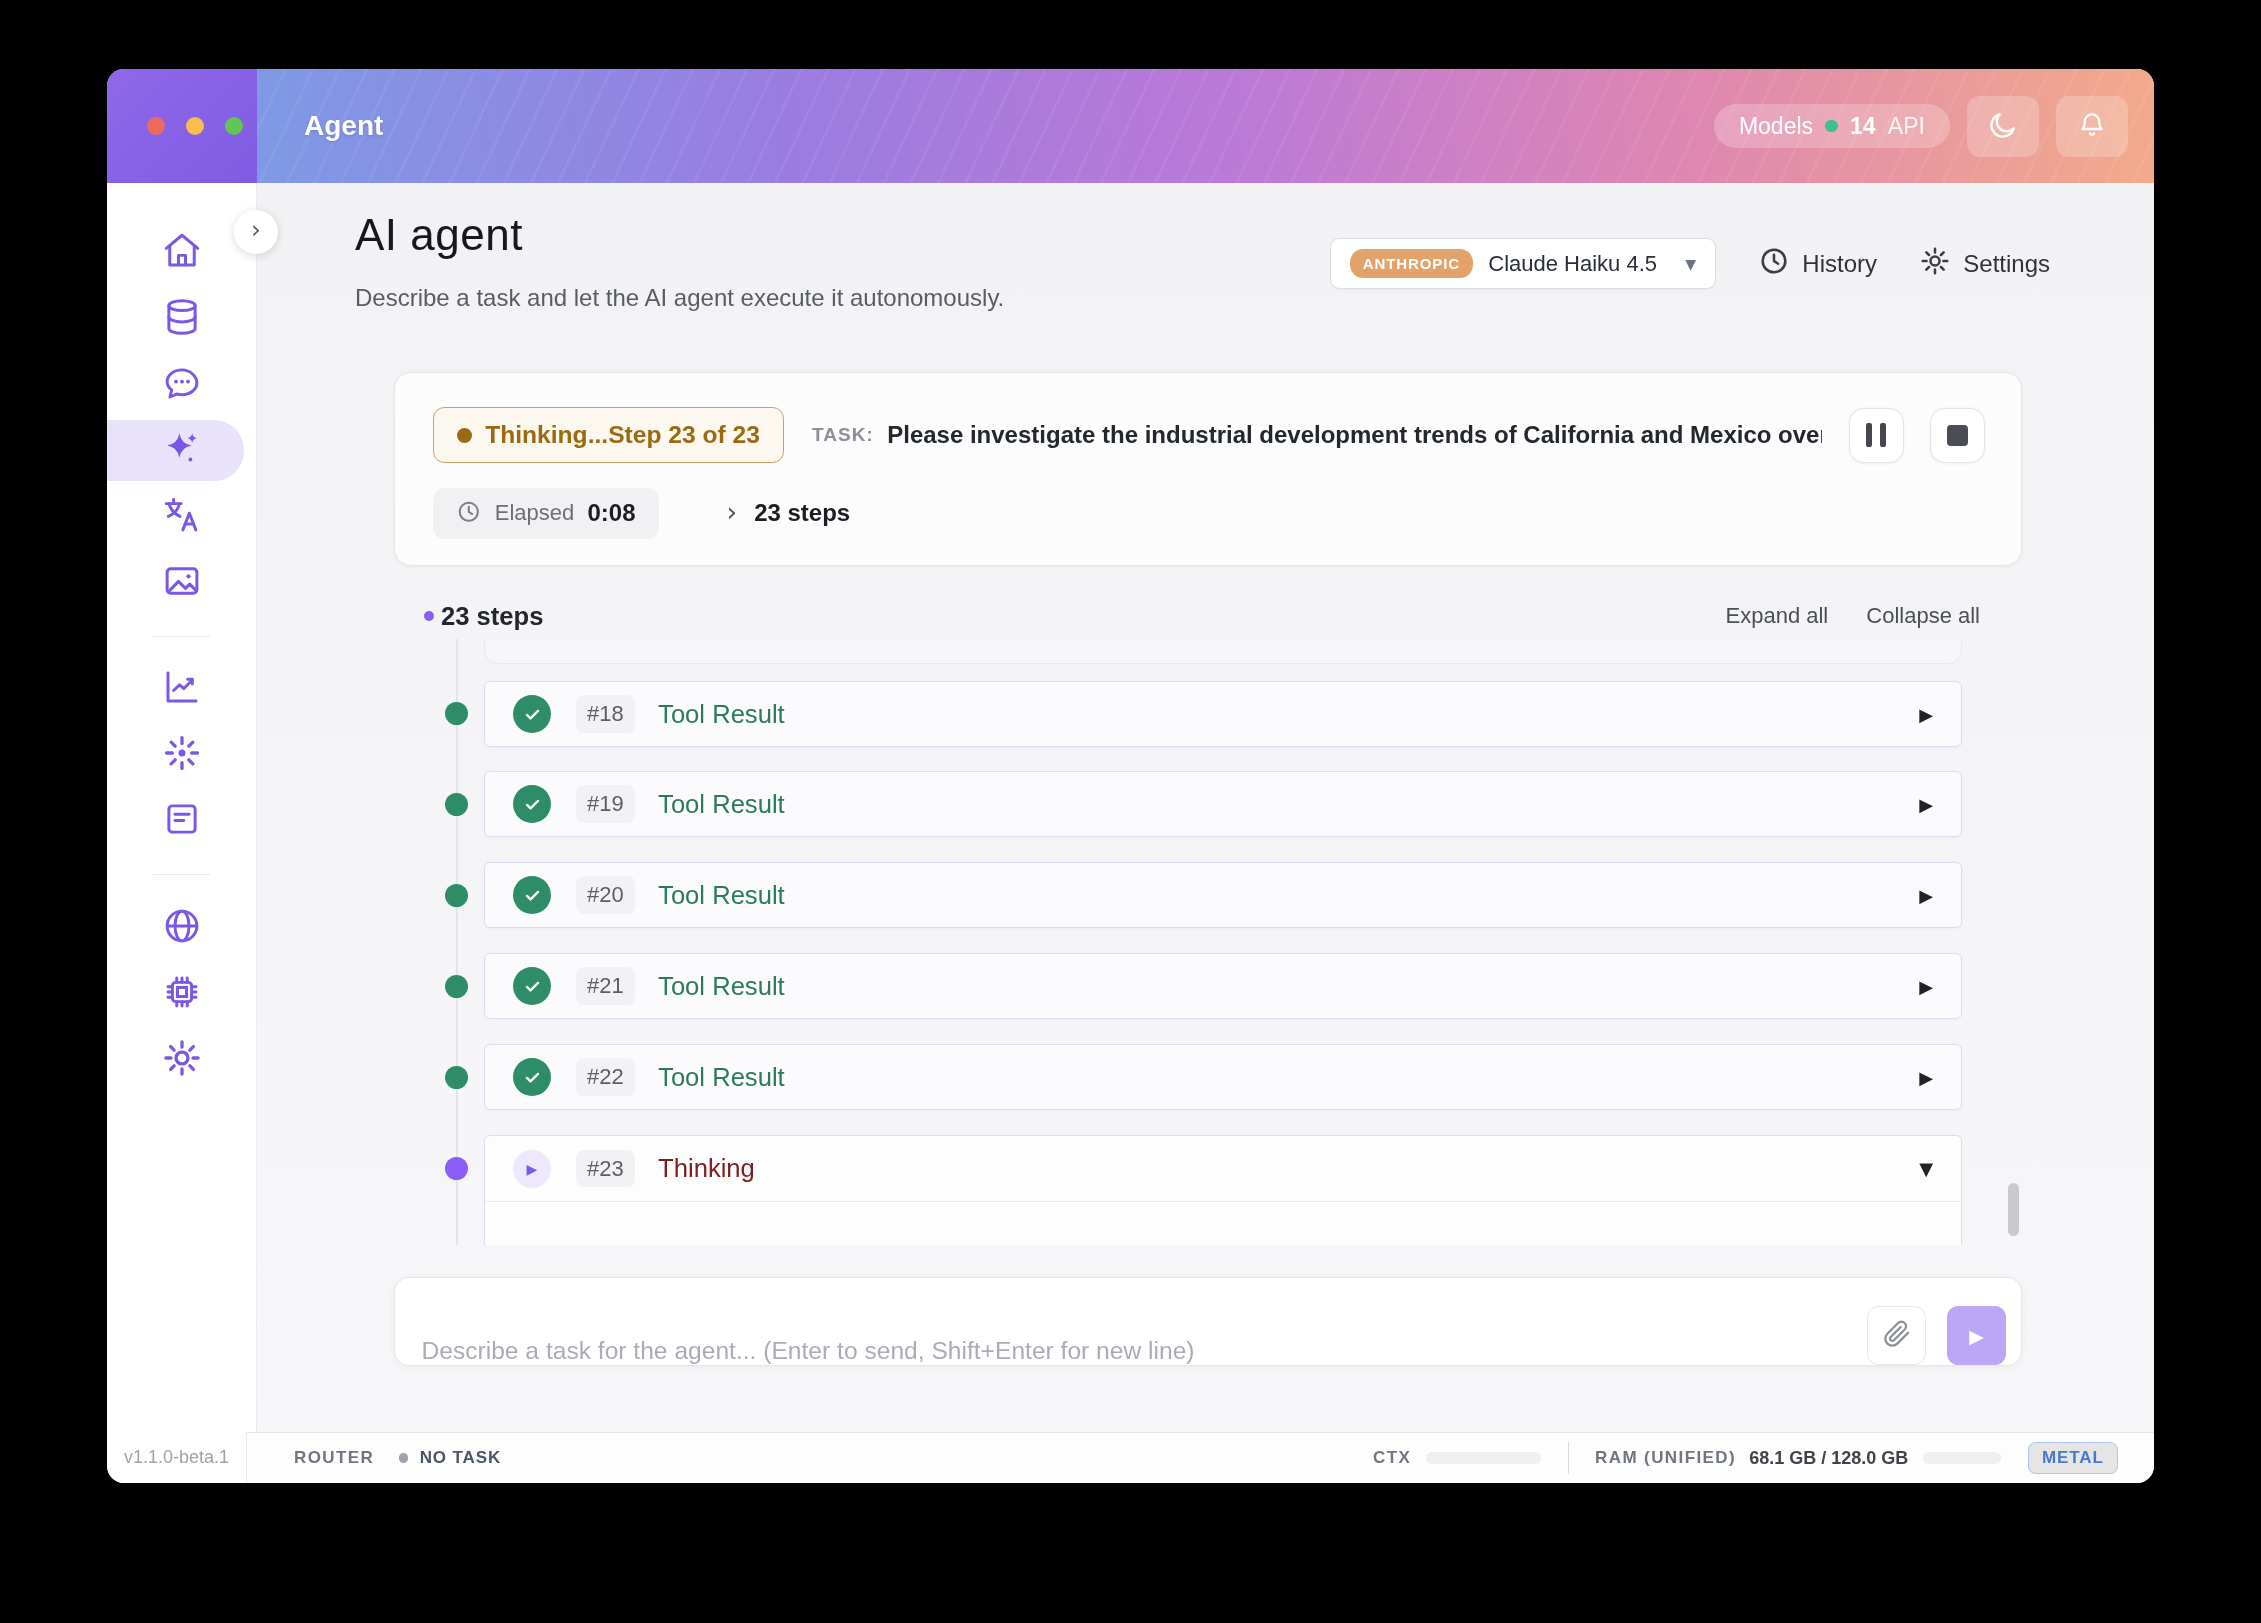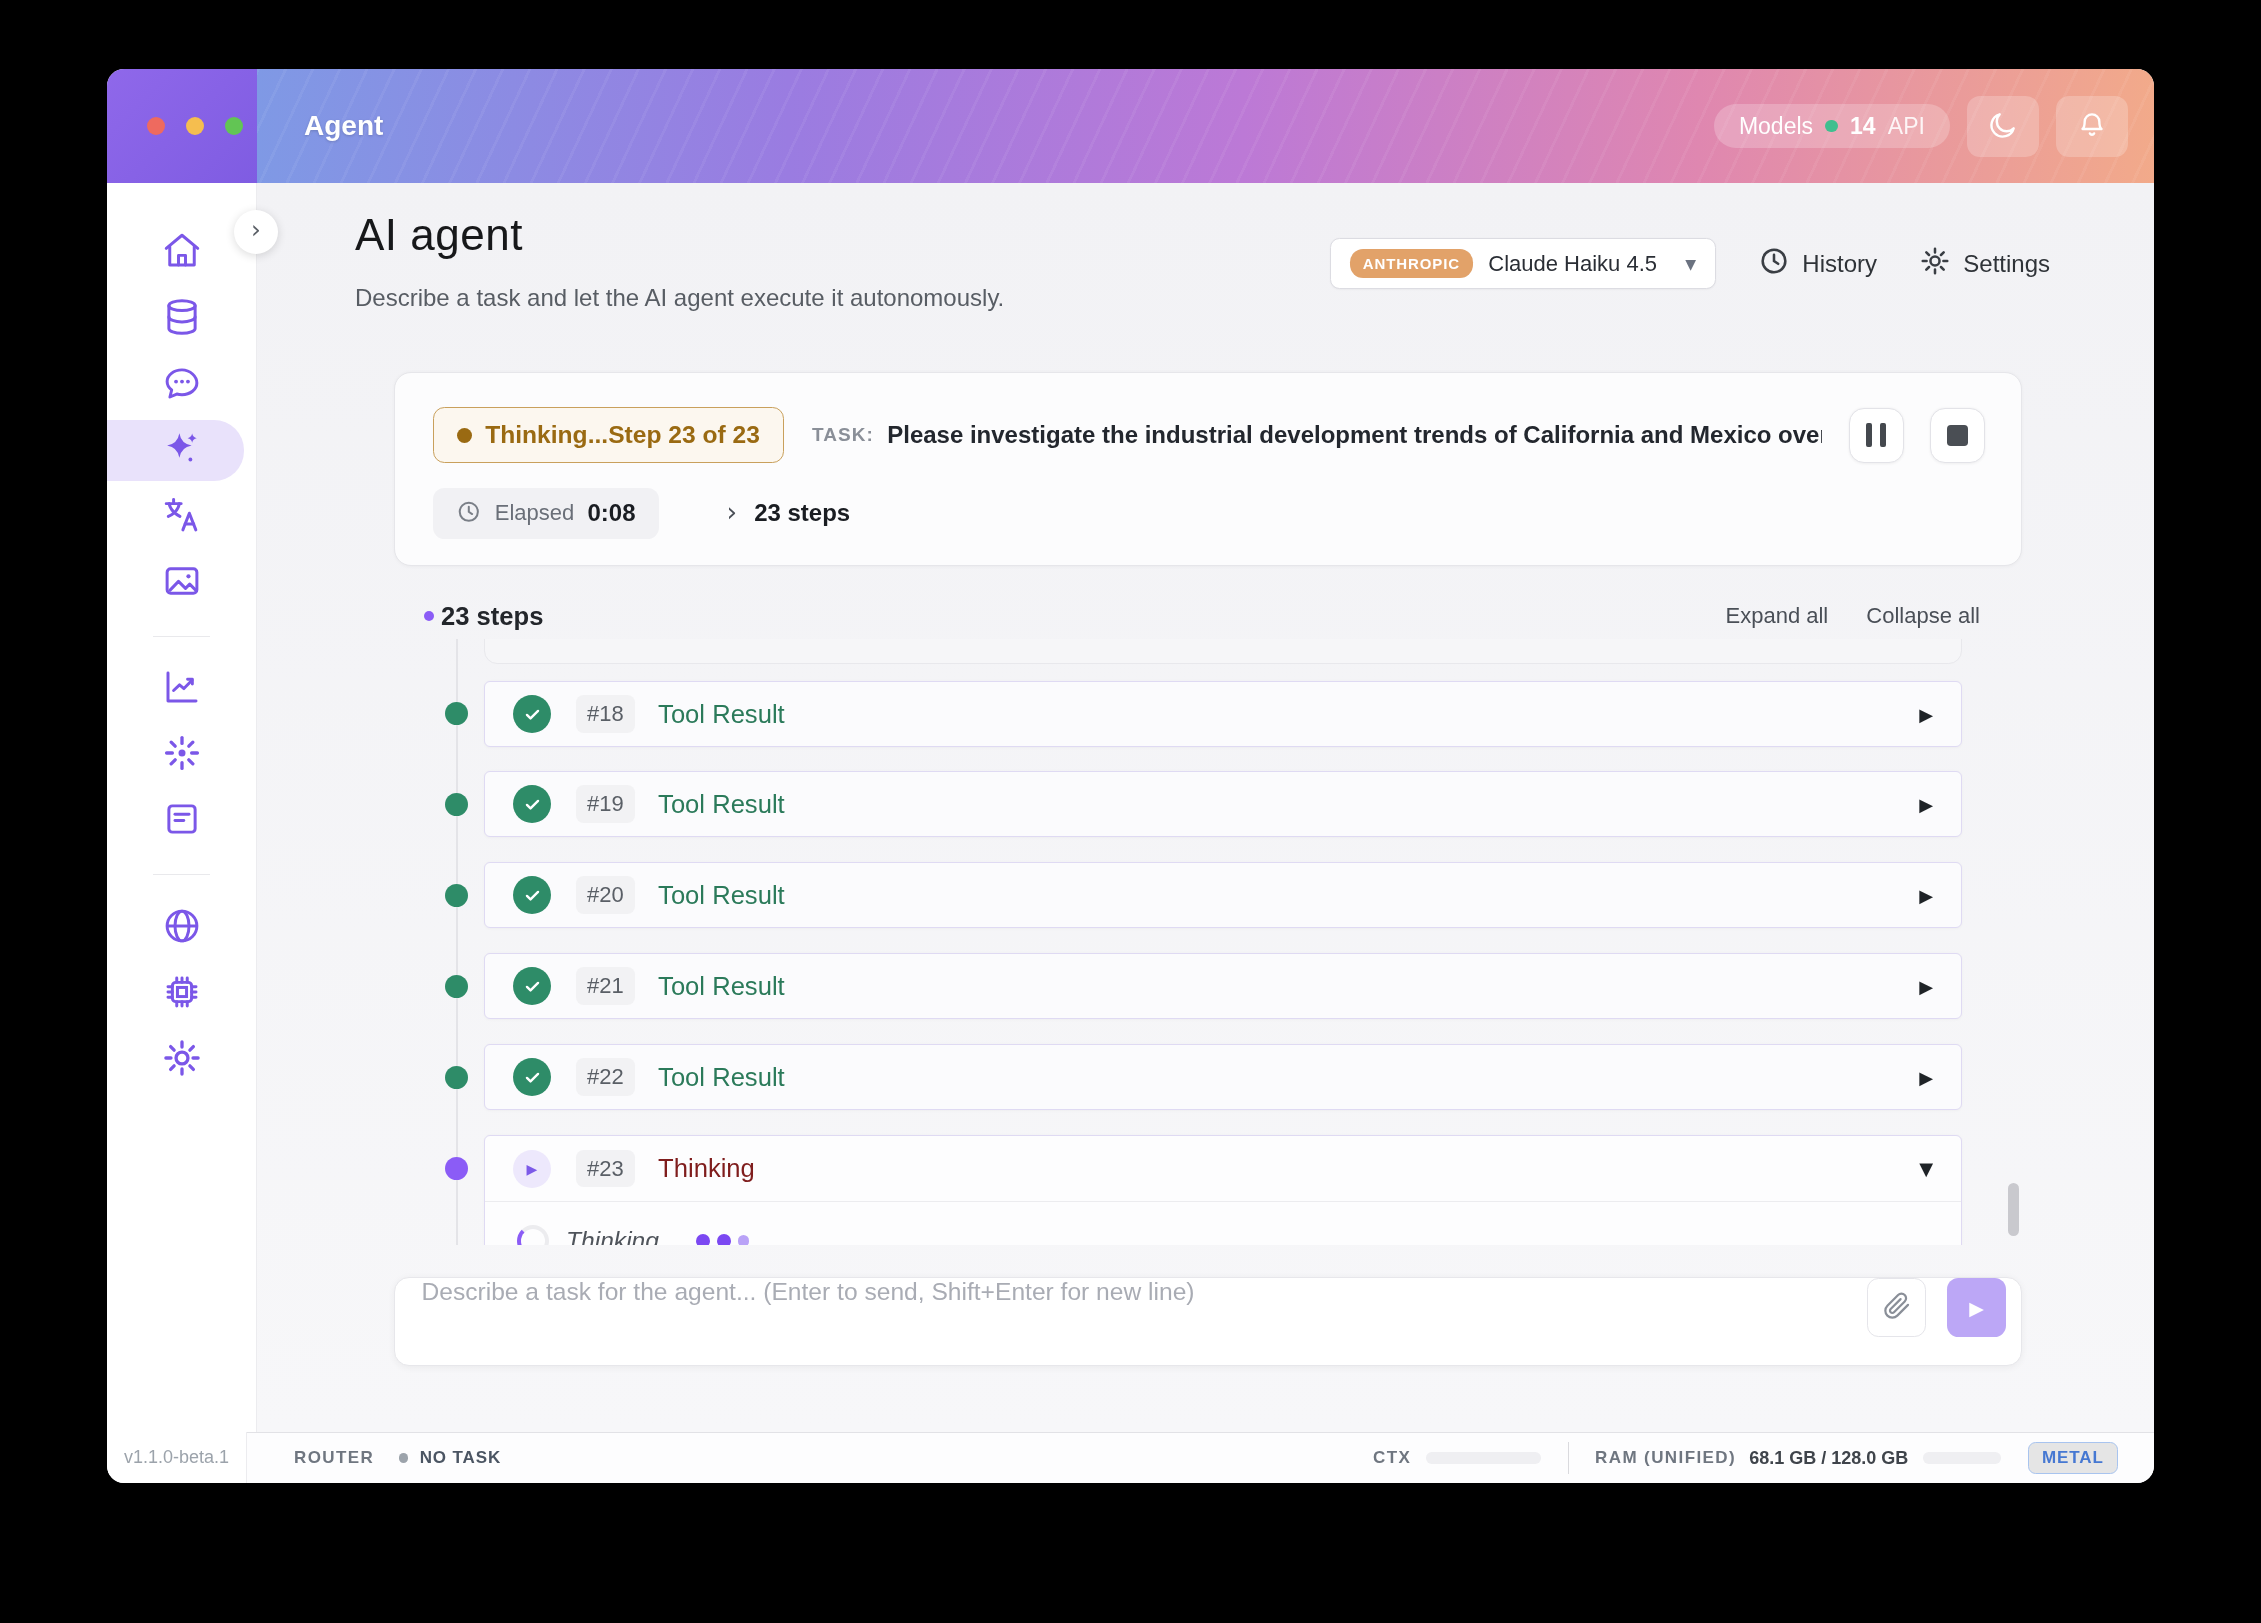--- a/index.html
+++ b/index.html
@@ -123,21 +123,21 @@
   .think-dots span { border-radius:50%; background:#7B48F2; }
   .think-dots span:nth-child(1){ width:14px; height:14px; }
   .think-dots span:nth-child(2){ width:14px; height:14px; }
   .think-dots span:nth-child(3){ width:11.4px; height:11.4px; background:#B9A2F7; }
   .scroll-thumb { position:absolute; right:135px; top:544px; width:11.4px; height:53px;
     border-radius:5.7px; background:#C9C9CE; }
 
   
   .composer { position:absolute; left:137px; right:132px; top:1094px; height:89px; background:#fff;
     border:0.9px solid #E7E7EB; border-radius:15px; box-shadow:0 1.9px 7.6px rgba(0,0,0,.05);
-    display:flex; align-items:flex-start; padding:0 15px 0 26.5px; }
+    display:flex; align-items:flex-end; padding:0 15px 0 26.5px; }
   .composer input { flex:1; border:none; outline:none; background:transparent; font-size:24.6px;
     color:#33373D; font-family:"Liberation Sans", sans-serif; }
   .composer input::placeholder { color:#A9ACB4; }
   .attach-btn { width:59px; height:59px; border:0.9px solid #E5E5EA; border-radius:11.4px; background:#fff;
     display:flex; align-items:center; justify-content:center; color:#8A8F98; flex:none; }
   .send-btn { width:59px; height:59px; border-radius:11.4px; background:#BCA7F6; margin-left:21px;
     display:flex; align-items:center; justify-content:center; color:#fff; font-size:19px; flex:none; }
 
   
   .statusbar { height:51px; flex:none; display:flex; }
@@ -436,29 +436,20 @@
           <span class="expander glyph">▶</span>
         </div>
 
         <div class="step-card thinking">
           <div class="think-head">
             <span class="play-circle glyph">▶</span>
             <span class="num-pill">#23</span>
             <span class="step-title purple">Thinking</span>
             <span class="expander glyph">▼</span>
           </div>
-          <div class="think-body">
-            <span class="spinner"></span>
-            <span class="thinking-text">Thinking...</span>
-            <span class="think-dots">
-                <span></span>
-                <span></span>
-                <span></span>
-              </span>
-          </div>
         </div>
 
         <div class="scroll-thumb"></div>
       </div>
 
       <div class="composer">
         <input type="text" placeholder="Describe a task for the agent... (Enter to send, Shift+Enter for new line)" style="">
         <div class="attach-btn">
           <span><svg width="28" height="28" viewBox="0 0 24 24" fill="none" stroke="currentColor" stroke-width="1.9" stroke-linecap="round" stroke-linejoin="round">
                 <path d="M21.44 11.05l-9.19 9.19a6 6 0 0 1-8.49-8.49l9.19-9.19a4 4 0 1 1 5.66 5.66l-9.2 9.19a2 2 0 0 1-2.83-2.83l8.49-8.48"></path>

